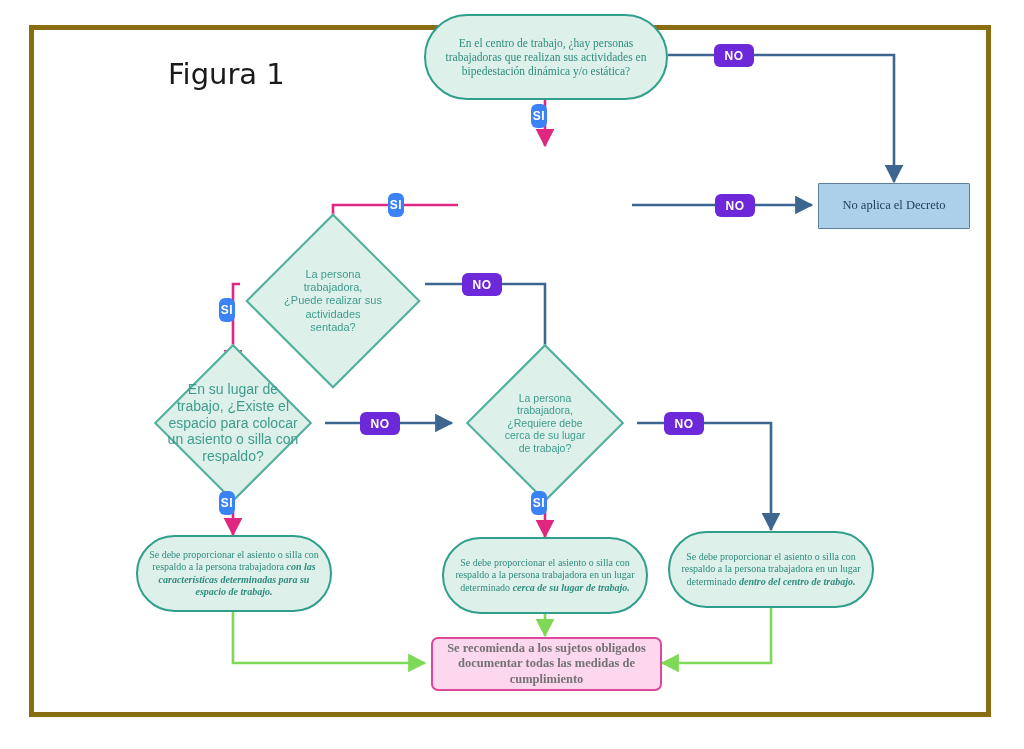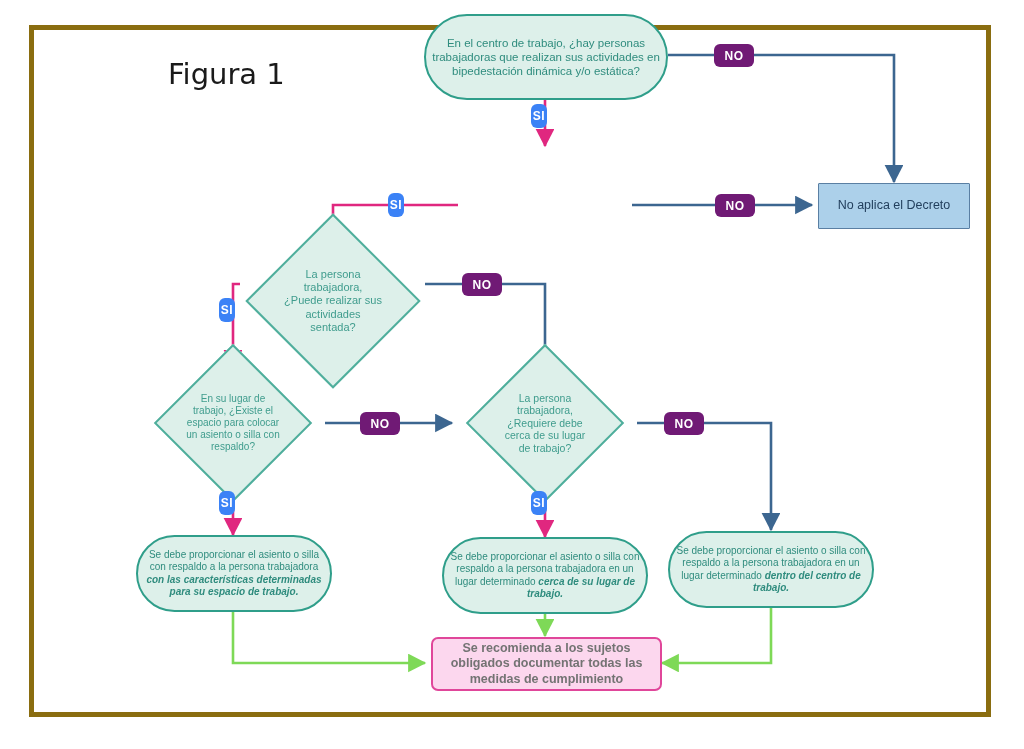--- a/index.html
+++ b/index.html
@@ -35,21 +35,21 @@
   .node {
     position: absolute;
     box-sizing: border-box;
     display: flex;
     align-items: center;
     justify-content: center;
     text-align: center;
     line-height: 1.22;
     z-index: 3;
   }
-  .node-inner { padding: 0 6px; width: 100%; }
+  .node-inner { padding: 0 6px; width: 100%; font-family: Liberation Serif, serif; }
   .terminal {
     background: #ddf0ea;
     border: 2px solid #2f9e8a;
     border-radius: 999px;
     color: #2f8c7e;
     font-size: 11.5px;
   }
   .decision-wrap {
     position: absolute;
     z-index: 3;
@@ -101,21 +101,21 @@
     letter-spacing: 0.5px;
     border-radius: 6px;
     z-index: 5;
   }
   .badge-si {
     background: #3b82f6;
     width: 16px;
     height: 24px;
   }
   .badge-no {
-    background: #701a75;
+    background: #6d28d9;
     width: 40px;
     height: 23px;
   }
   #figure-title {
     position: absolute;
     left: 168px;
     top: 57px;
     font-size: 29px;
     color: #1a1a1a;
     font-family: "DejaVu Sans", sans-serif;
@@ -186,21 +186,21 @@
       <div>La persona</div>
       <div>trabajadora,</div>
       <div>¿Puede realizar sus</div>
       <div>actividades</div>
       <div>sentada?</div>
     </div>
   </div>
 
   <div class="decision-wrap" style="left:140px; top:367px; width:186px; height:112px;">
     <div class="decision-shape" style="width:112px; height:112px; left:37px; top:0;"></div>
-    <div class="decision-text" style="font-size:10px;">
+    <div class="decision-text" style="font-size:14px;">
       <div>En su lugar de</div>
       <div>trabajo, ¿Existe el</div>
       <div>espacio para colocar</div>
       <div>un asiento o silla con</div>
       <div>respaldo?</div>
     </div>
   </div>
 
   <div class="decision-wrap" style="left:452px; top:367px; width:186px; height:112px;">
     <div class="decision-shape" style="width:112px; height:112px; left:37px; top:0;"></div>

